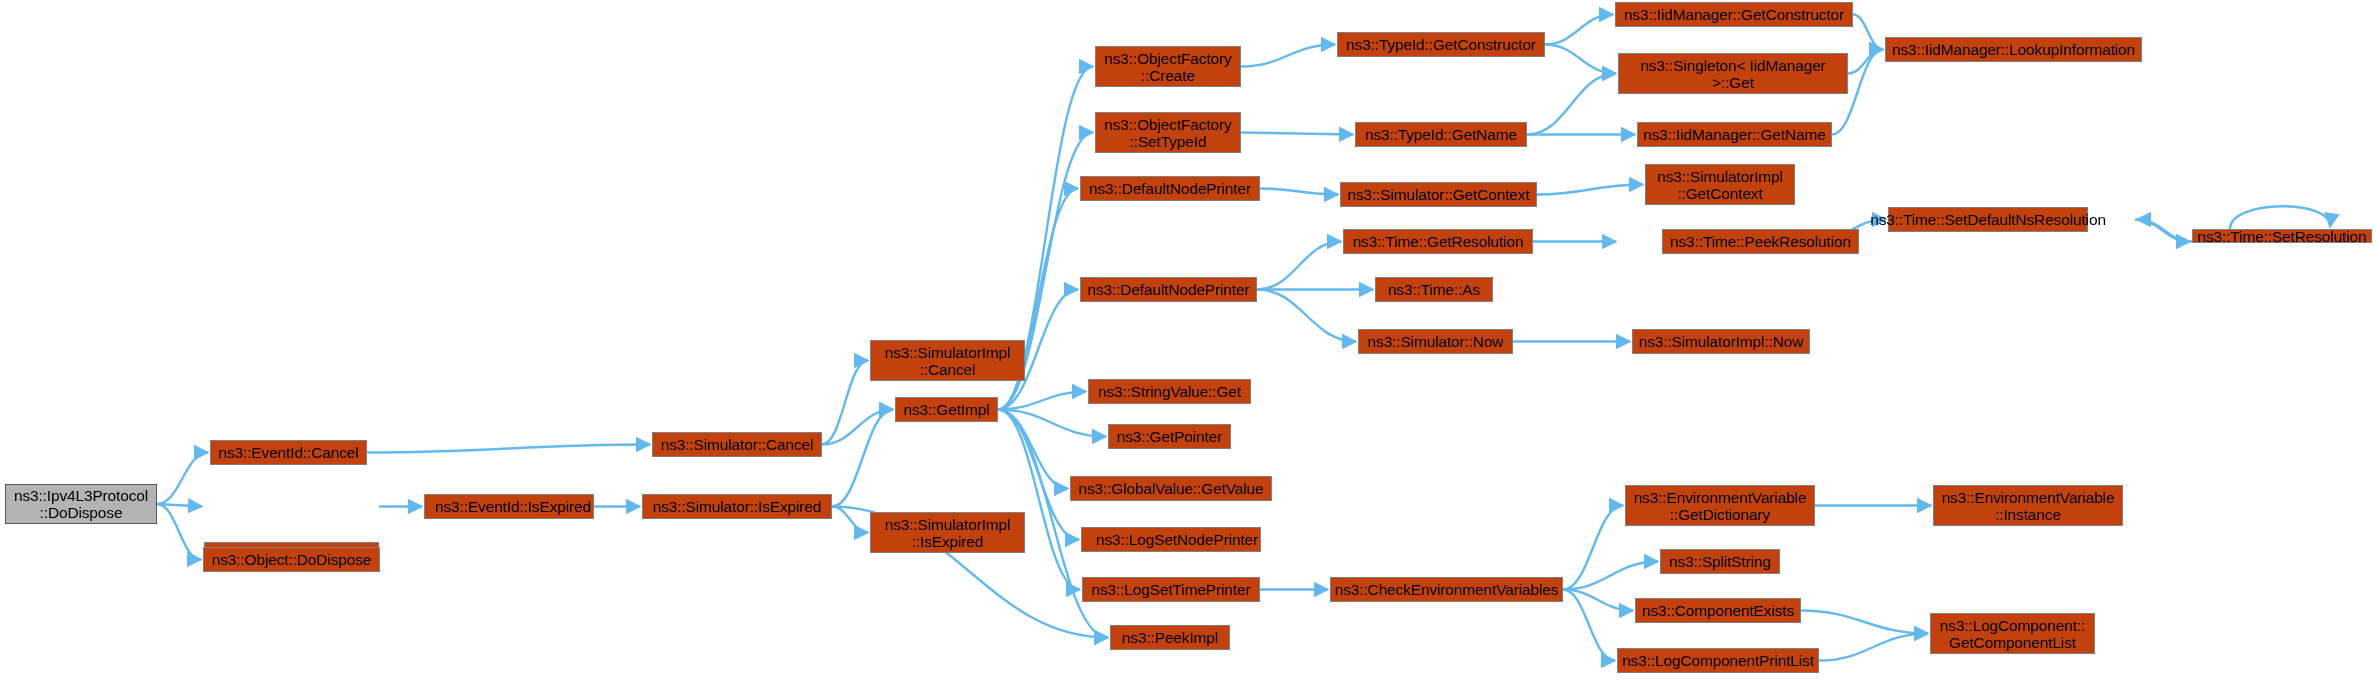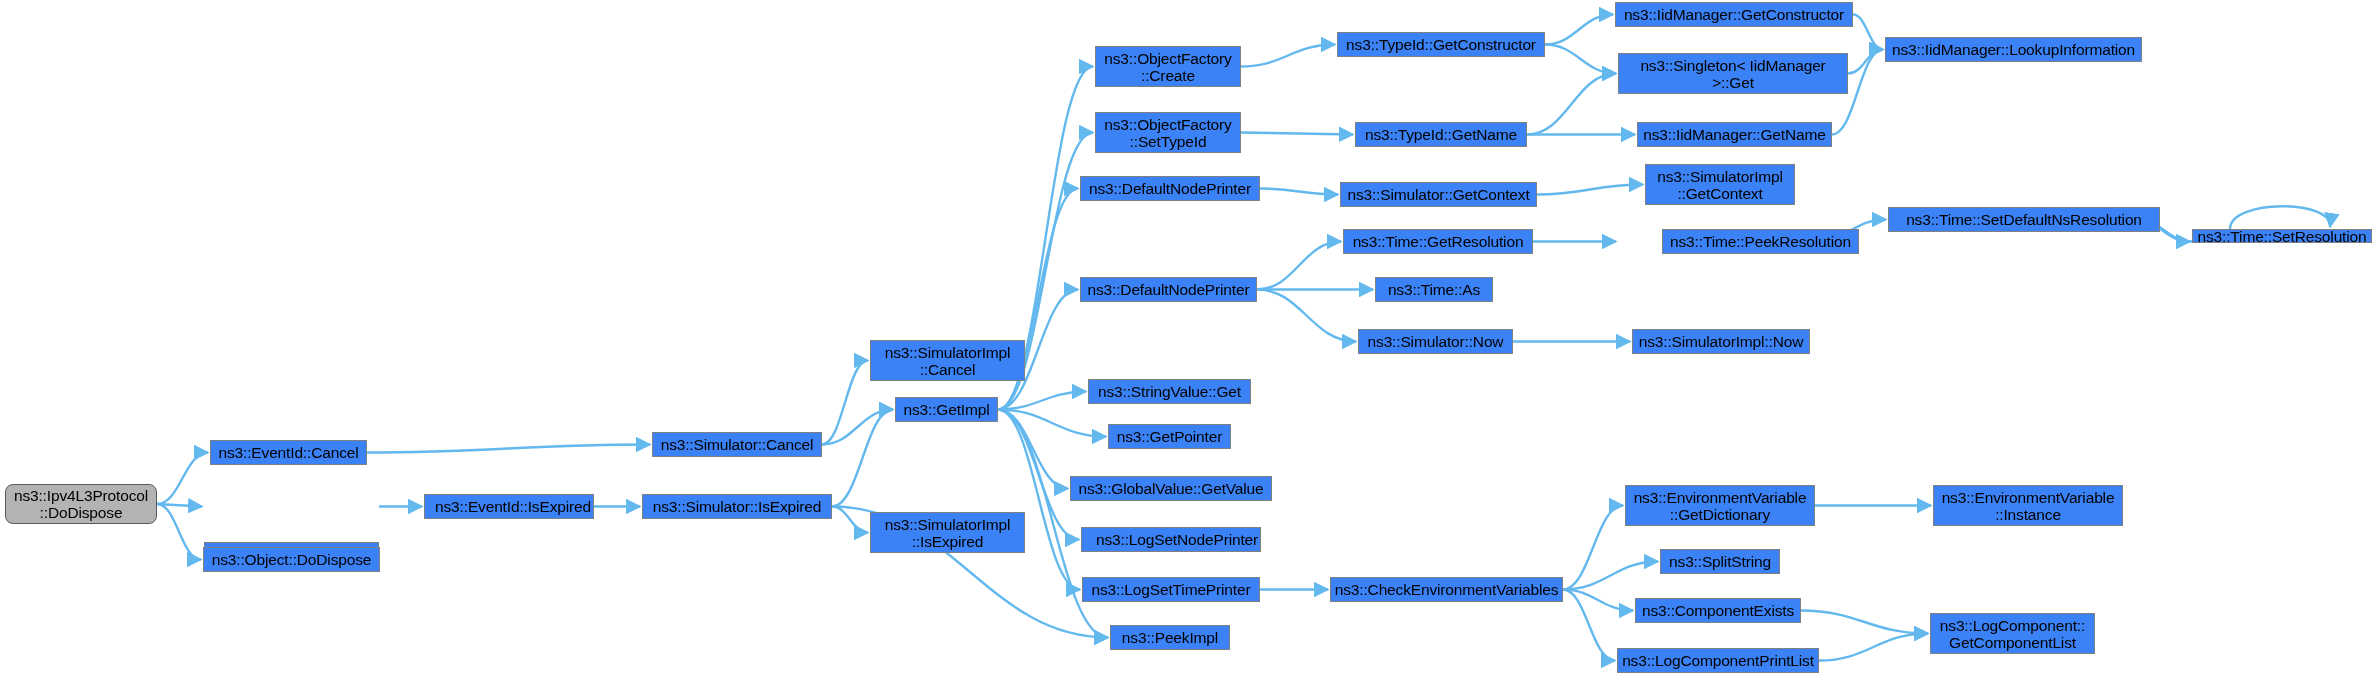--- a/index.html
+++ b/index.html
@@ -2,21 +2,21 @@
 <html><head>
 <meta charset="utf-8">
 <style>
   html,body{margin:0;padding:0;background:#ffffff;}
   body{font-family:"Liberation Sans",sans-serif;}
   #canvas{position:relative;width:2376px;height:680px;background:#ffffff;overflow:hidden;}
   #edges{position:absolute;left:0;top:0;width:2376px;height:680px;pointer-events:none;}
   .node{
     position:absolute;
     box-sizing:border-box;
-    background:#3b82f6;
+    background:#c2410c;
     border:1px solid #808080;
     display:flex;
     align-items:center;
     justify-content:center;
     text-align:center;
     color:#000000;
     font-size:15.5px;
     line-height:17px;
     letter-spacing:-0.15px;
     white-space:pre-line;
@@ -81,21 +81,21 @@
         <path d="M 1815 241.5 C 1846.95 241.5, 1854.05 219.5, 1886 219.5" fill="none" stroke="#63b8ee" stroke-width="2.4" marker-end="url(#arw)"></path>
         <path d="M 1815 505.5 L 1931 505.5" fill="none" stroke="#63b8ee" stroke-width="2.4" marker-end="url(#arw)"></path>
         <path d="M 1801 610.5 C 1858.15 610.5, 1870.85 633.5, 1928 633.5" fill="none" stroke="#63b8ee" stroke-width="2.4" marker-end="url(#arw)"></path>
         <path d="M 1819 660.5 C 1868.05 660.5, 1878.95 633.5, 1928 633.5" fill="none" stroke="#63b8ee" stroke-width="2.4" marker-end="url(#arw)"></path>
         <path d="M 2135 219.5 C 2159.75 219.5, 2165.25 241.5, 2190 241.5" fill="none" stroke="#63b8ee" stroke-width="2.4" marker-end="url(#arw)"></path>
         <path d="M 2192 241.5 C 2167.25 241.5, 2161.75 219.5, 2137 219.5" fill="none" stroke="#63b8ee" stroke-width="2.4" marker-end="url(#arw)"></path>
         <path d="M 2230 229 C 2230 199, 2334 199, 2330 227" fill="none" stroke="#63b8ee" stroke-width="2.4" marker-end="url(#arw)"></path>
       </g>
   </svg>
   <div id="node-layer">
-      <div class="node root" style="left: 5px; top: 484px; width: 152px; height: 40px; border-radius: 8px;">ns3::Ipv4L3Protocol
+      <div class="node root" style="left: 5px; top: 484px; width: 152px; height: 40px;">ns3::Ipv4L3Protocol
 ::DoDispose</div>
       <div class="node" style="left: 210px; top: 440px; width: 157px; height: 25px;">ns3::EventId::Cancel</div>
       <div class="node" style="left: 204px; top: 494px; width: 175px; height: 25px; margin-top: 48px;">ns3::EventId::IsRunning</div>
       <div class="node" style="left: 203px; top: 547px; width: 177px; height: 25px;">ns3::Object::DoDispose</div>
       <div class="node" style="left: 424px; top: 494px; width: 170px; height: 25px; padding-left: 12px;">ns3::EventId::IsExpired</div>
       <div class="node" style="left: 652px; top: 432px; width: 170px; height: 25px;">ns3::Simulator::Cancel</div>
       <div class="node" style="left: 642px; top: 494px; width: 190px; height: 25px;">ns3::Simulator::IsExpired</div>
       <div class="node" style="left: 870px; top: 340px; width: 155px; height: 41px;">ns3::SimulatorImpl
 ::Cancel</div>
       <div class="node" style="left: 895px; top: 397px; width: 103px; height: 25px;">ns3::GetImpl</div>
@@ -127,20 +127,20 @@
       <div class="node" style="left: 1645px; top: 164px; width: 150px; height: 41px;">ns3::SimulatorImpl
 ::GetContext</div>
       <div class="node" style="left: 1618px; top: 229px; width: 197px; height: 25px; margin-left: 44px;">ns3::Time::PeekResolution</div>
       <div class="node" style="left: 1632px; top: 329px; width: 178px; height: 25px;">ns3::SimulatorImpl::Now</div>
       <div class="node" style="left: 1625px; top: 485px; width: 190px; height: 41px;">ns3::EnvironmentVariable
 ::GetDictionary</div>
       <div class="node" style="left: 1660px; top: 549px; width: 120px; height: 25px;">ns3::SplitString</div>
       <div class="node" style="left: 1635px; top: 598px; width: 166px; height: 25px;">ns3::ComponentExists</div>
       <div class="node" style="left: 1617px; top: 648px; width: 202px; height: 25px;">ns3::LogComponentPrintList</div>
       <div class="node" style="left: 1885px; top: 37px; width: 257px; height: 25px;">ns3::IidManager::LookupInformation</div>
-      <div class="node" style="left: 1888px; top: 207px; width: 272px; height: 25px;">ns3::Time::SetDefaultNsResolution</div>
+      <div class="node" style="left: 1888px; top: 207px; width: 200px; height: 25px;">ns3::Time::SetDefaultNsResolution</div>
       <div class="node" style="left: 1933px; top: 485px; width: 190px; height: 41px;">ns3::EnvironmentVariable
 ::Instance</div>
       <div class="node" style="left: 1930px; top: 613px; width: 165px; height: 41px;">ns3::LogComponent::
 GetComponentList</div>
       <div class="node" style="left: 2192px; top: 229px; width: 180px; height: 14px;">ns3::Time::SetResolution</div>
     </div>
 </div>
 
 </body></html>

